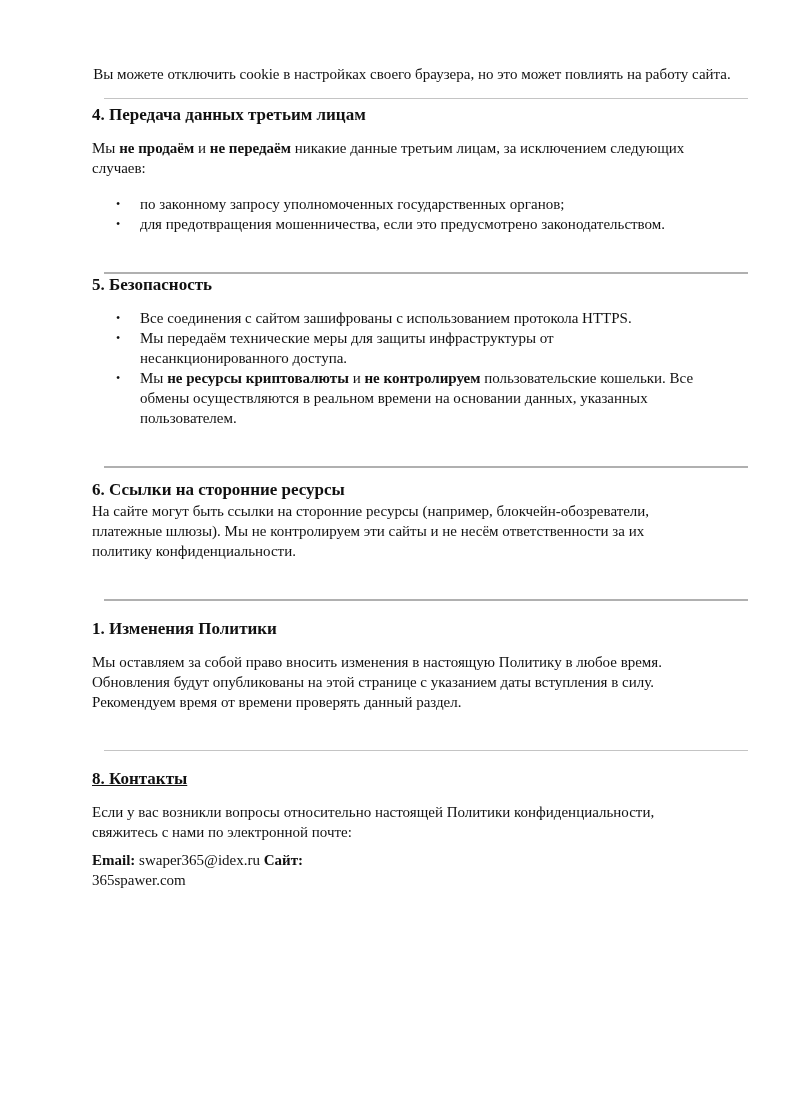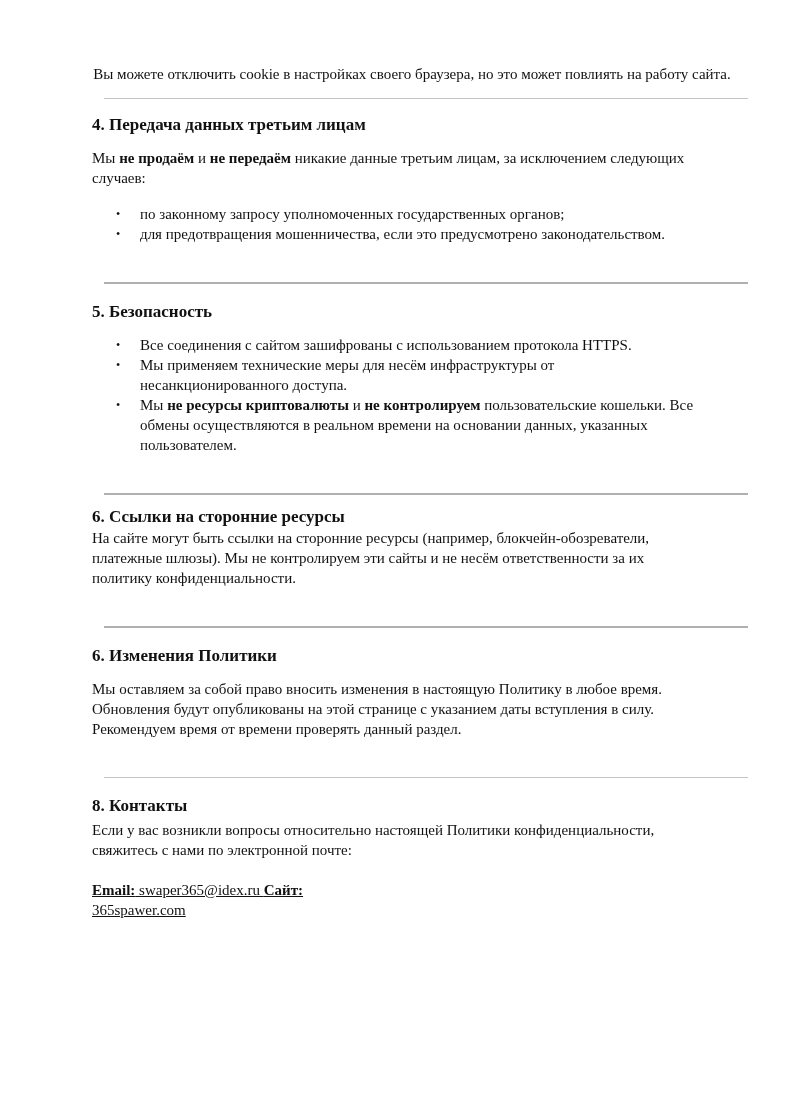--- a/index.html
+++ b/index.html
@@ -21,61 +21,61 @@
 </head>
 <body>
 
 <div class="page">
 
   <p style="width:640px;text-align:center;">Вы можете отключить cookie в настройках своего браузера, но это может повлиять на работу сайта.</p>
 
   <div class="hr thin" style="margin-top:14px;"></div>
 
   <section>
-    <h2 style="margin-top:15px;">4. Передача данных третьим лицам</h2>
+    <h2 style="margin-top:5px;">4. Передача данных третьим лицам</h2>
     <p style="margin-top:12px; width:640px;">
       <span>Мы </span><b>не продаём</b><span> и </span><b>не передаём</b><span> никакие данные третьим лицам, за исключением следующих случаев:</span>
     </p>
     <ul style="margin-top:16px;">
       <li><span class="bullet">•</span><span>по законному запросу уполномоченных государственных органов;</span></li>
       <li><span class="bullet">•</span><span>для предотвращения мошенничества, если это предусмотрено законодательством.</span></li>
     </ul>
   </section>
 
   <div class="hr" style="margin-top:38px;"></div>
 
   <section>
-    <h2 style="margin-top:17px;">5. Безопасность</h2>
+    <h2 style="">5. Безопасность</h2>
     <ul style="margin-top:12px;">
       <li><span class="bullet">•</span><span>Все соединения с сайтом зашифрованы с использованием протокола HTTPS.</span></li>
-      <li style="width:520px;"><span class="bullet">•</span><span>Мы применяем технические меры для несём инфраструктуры от несанкционированного доступа.</span></li>
+      <li style="width:520px;"><span class="bullet">•</span><span>Мы передаём технические меры для защиты инфраструктуры от несанкционированного доступа.</span></li>
       <li style="width:600px;"><span class="bullet">•</span><span>Мы </span><b>не ресурсы криптовалюты</b><span> и </span><b>не контролируем</b><span> пользовательские кошельки. Все обмены осуществляются в реальном времени на основании данных, указанных пользователем.</span></li>
     </ul>
   </section>
 
   <div class="hr" style="margin-top:38px;"></div>
 
   <section>
     <h2 style="margin-top:11px;">6. Ссылки на сторонние ресурсы</h2>
     <p style="width:615px;">На сайте могут быть ссылки на сторонние ресурсы (например, блокчейн-обозреватели, платежные шлюзы). Мы не контролируем эти сайты и не несём ответственности за их политику конфиденциальности.</p>
   </section>
 
   <div class="hr" style="margin-top:38px;"></div>
 
   <section>
-    <h2 style="margin-top:17px;">6. Изменения Политики</h2>
+    <h2 style="margin-top:17px;">1. Изменения Политики</h2>
     <p style="margin-top:12px; width:640px;font-family:Liberation Serif, serif;">Мы оставляем за собой право вносить изменения в настоящую Политику в любое время. Обновления будут опубликованы на этой странице с указанием даты вступления в силу. Рекомендуем время от времени проверять данный раздел.</p>
   </section>
 
   <div class="hr thin" style="margin-top:38px;"></div>
 
   <section>
-    <h2 style="margin-top:17px;">8. Контакты</h2>
-    <p style="margin-top:3px; width:620px;">Если у вас возникли вопросы относительно настоящей Политики конфиденциальности, свяжитесь с нами по электронной почте:</p>
-    <p style="margin-top:20px; width:240px;text-decoration:underline;">
+    <h2 style="margin-top:17px;text-decoration:underline;">8. Контакты</h2>
+    <p style="margin-top:12px; width:620px;">Если у вас возникли вопросы относительно настоящей Политики конфиденциальности, свяжитесь с нами по электронной почте:</p>
+    <p style="margin-top:8px; width:240px;">
       <b>Email:</b>
       <span>swaper365@idex.ru</span>
       <b>Сайт:</b>
       <span>365spawer.com</span>
     </p>
   </section>
 
 </div>
 
 </body></html>

